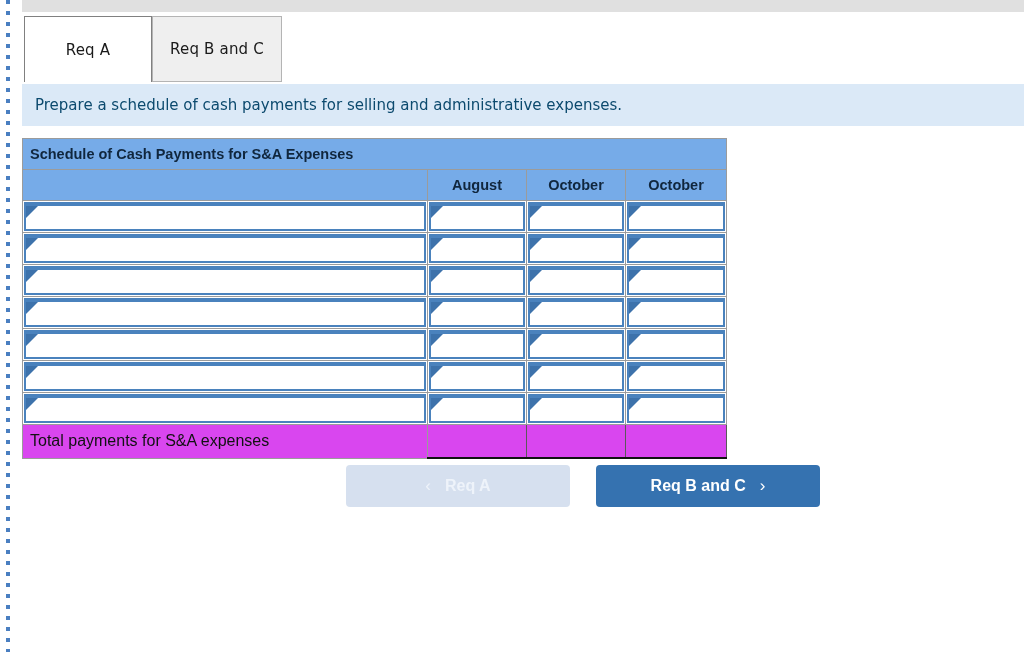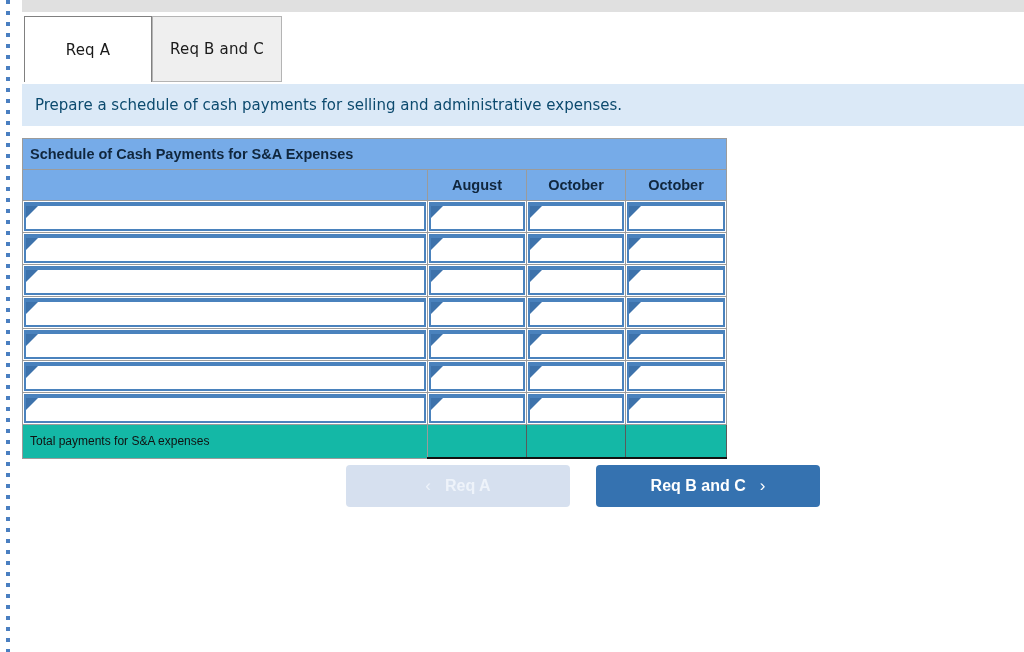--- a/index.html
+++ b/index.html
@@ -174,22 +174,22 @@
     background: transparent;
     font-family: "Liberation Sans", sans-serif;
     font-size: 14px;
     color: #111;
   }
   .entry-input.num { text-align: right; padding-right: 4px; }
 
   
   .total-row td {
     height: 32px;
-    background: #14b8a6;
-    font-size: 12px;
+    background: #d946ef;
+    font-size: 16px;
     color: #111;
   }
   .total-row td.labelcell {
     padding-left: 7px;
     border: 1px solid #9b9b9b;
   }
   .total-row td.numcell {
     border: 1px solid #5a5a5a;
     border-bottom: 2px solid #111;
   }

